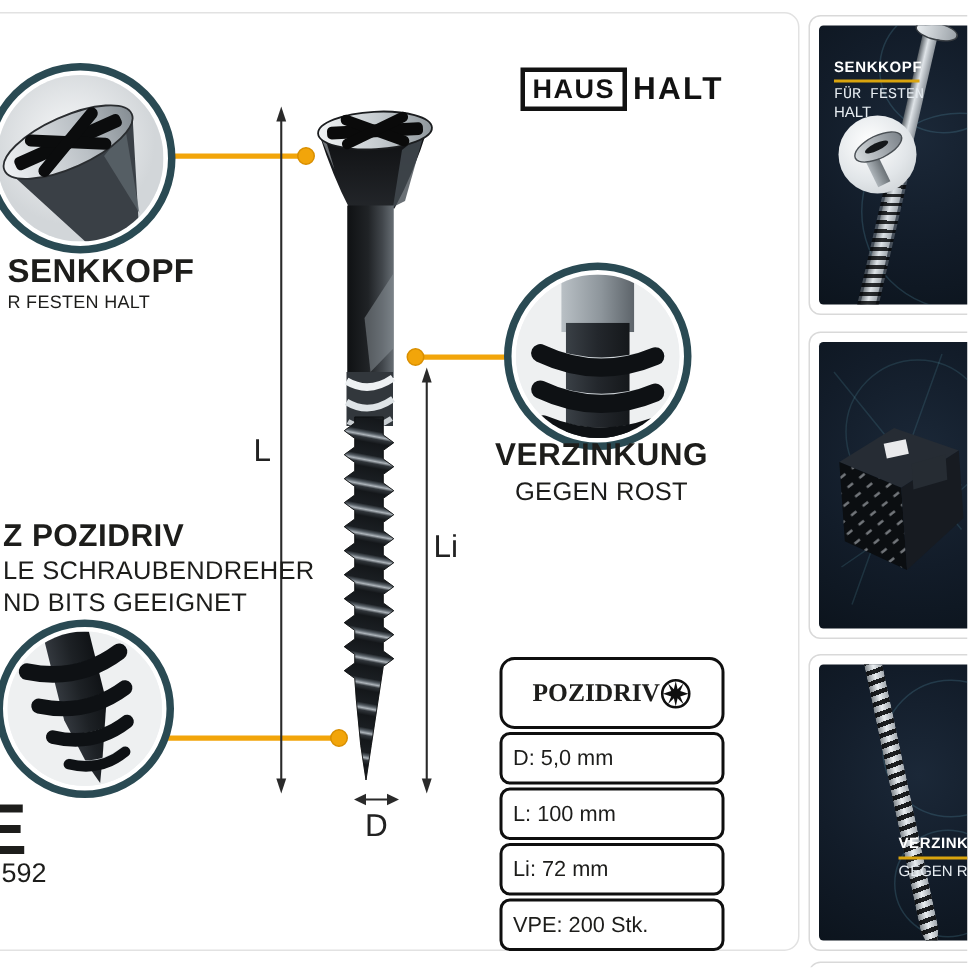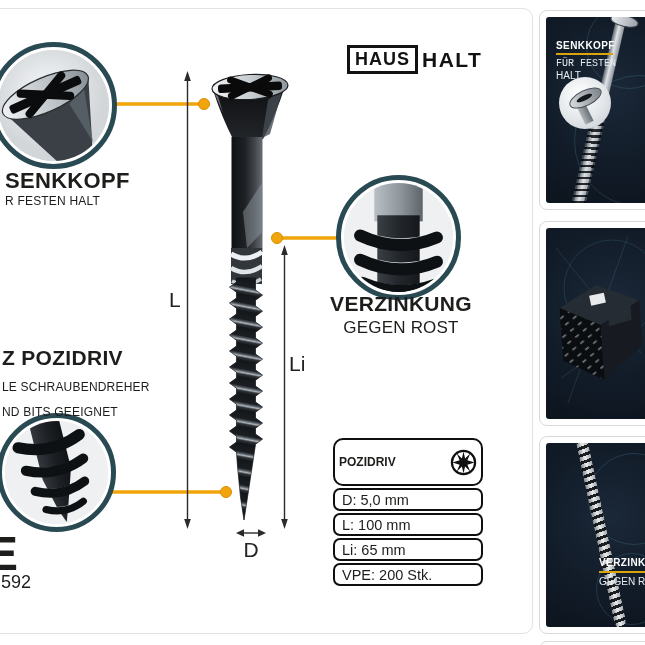--- a/index.html
+++ b/index.html
@@ -25,29 +25,29 @@
   
   .tb{position:absolute;z-index:2;line-height:1.15;}
   .senk{left:5px;top:168px;}
   .t-big{font-size:22px;font-weight:bold;letter-spacing:.3px;white-space:nowrap;}
   .t-sub{font-size:12px;margin-top:2px;letter-spacing:.2px;white-space:nowrap;}
   .verz{left:327px;top:292px;width:148px;text-align:center;}
   .verz .t-big{font-size:21px;}
   .verz .t-sub{font-size:17px;}
   .pozi{left:2px;top:346px;}
   .pozi .t-big{font-size:21px;}
-  .pozi .t-sub{font-size:12px;margin-top:11px;}
+  .pozi .t-sub{font-size:17px;margin-top:1px;}
   .partE{position:absolute;left:-14px;top:526px;font-size:48px;font-weight:800;z-index:2;}
   .partNum{position:absolute;left:1px;top:572px;font-size:18px;z-index:2;}
   
   .spec{position:absolute;left:333px;top:438px;width:150px;z-index:2;}
   .spec-header{border:2.5px solid #0f0f0f;border-radius:10px;height:48px;display:flex;
-               align-items:center;justify-content:space-between;padding:0 4px;background:#fff;
-               font-weight:bold;font-size:12px;box-sizing:border-box;}
-  .spec-row{border:2.5px solid #0f0f0f;border-radius:7px;height:23px;display:flex;align-items:center;
+               align-items:center;justify-content:space-between;padding:0 20px;background:#fff;
+               font-weight:bold;font-size:17px;box-sizing:border-box;font-family:Liberation Serif, serif;}
+  .spec-row{border:2.5px solid #0f0f0f;border-radius:7px;height:35px;display:flex;align-items:center;
             padding:0 7px;font-size:14.5px;margin-top:2px;background:#fff;box-sizing:border-box;}
   
   .side-card{position:absolute;left:539px;width:116px;background:#fff;border:1.5px solid #d9d9d9;
              border-radius:8px;padding:6px;z-index:2;box-sizing:border-box;}
   .sc1{top:10px;height:200px;}.sc2{top:221px;height:205px;}.sc3{top:436px;height:198px;}
   .sc4{top:641px;height:40px;}
   .thumb{position:relative;width:100%;height:100%;border-radius:3px;overflow:hidden;
          background:radial-gradient(circle at 65% 40%, #1B2838 0%, #121C29 55%, #0C141D 100%);}
   .ring{position:absolute;border:1px solid rgba(95,165,185,.22);border-radius:50%;}
   .tt{position:absolute;font-size:10px;font-weight:bold;color:#fff;letter-spacing:.4px;white-space:nowrap;}
@@ -275,21 +275,21 @@
   <div class="spec">
     <div class="spec-header">
       <span>POZIDRIV</span>
       <svg width="27" height="27" viewBox="0 0 27 27">
         <circle cx="13.5" cy="13.5" r="11.6" fill="none" stroke="#0f0f0f" stroke-width="2.2"></circle>
         <polygon fill="#0f0f0f" points="13.5,2.5 15.1,9.6 20.2,4.6 17.4,11.2 24.5,13.5 17.4,15.8 20.2,22.4 15.1,17.4 13.5,24.5 11.9,17.4 6.8,22.4 9.6,15.8 2.5,13.5 9.6,11.2 6.8,4.6 11.9,9.6"></polygon>
       </svg>
     </div>
     <div class="spec-row">D: 5,0 mm</div>
     <div class="spec-row">L: 100 mm</div>
-    <div class="spec-row">Li: 65 mm</div>
+    <div class="spec-row">Li: 72 mm</div>
     <div class="spec-row">VPE: 200 Stk.</div>
   </div>
 
   <div class="side-card sc1">
     <div class="thumb">
       <div class="ring" style="left:40px;top:-14px;width:84px;height:84px;"></div>
       <div class="ring" style="left:28px;top:58px;width:130px;height:130px;"></div>
       <div class="t1-screw"></div>
       <div class="t1-head"></div>
       <div class="tt" style="left:10px;top:23px;">SENKKOPF</div>

